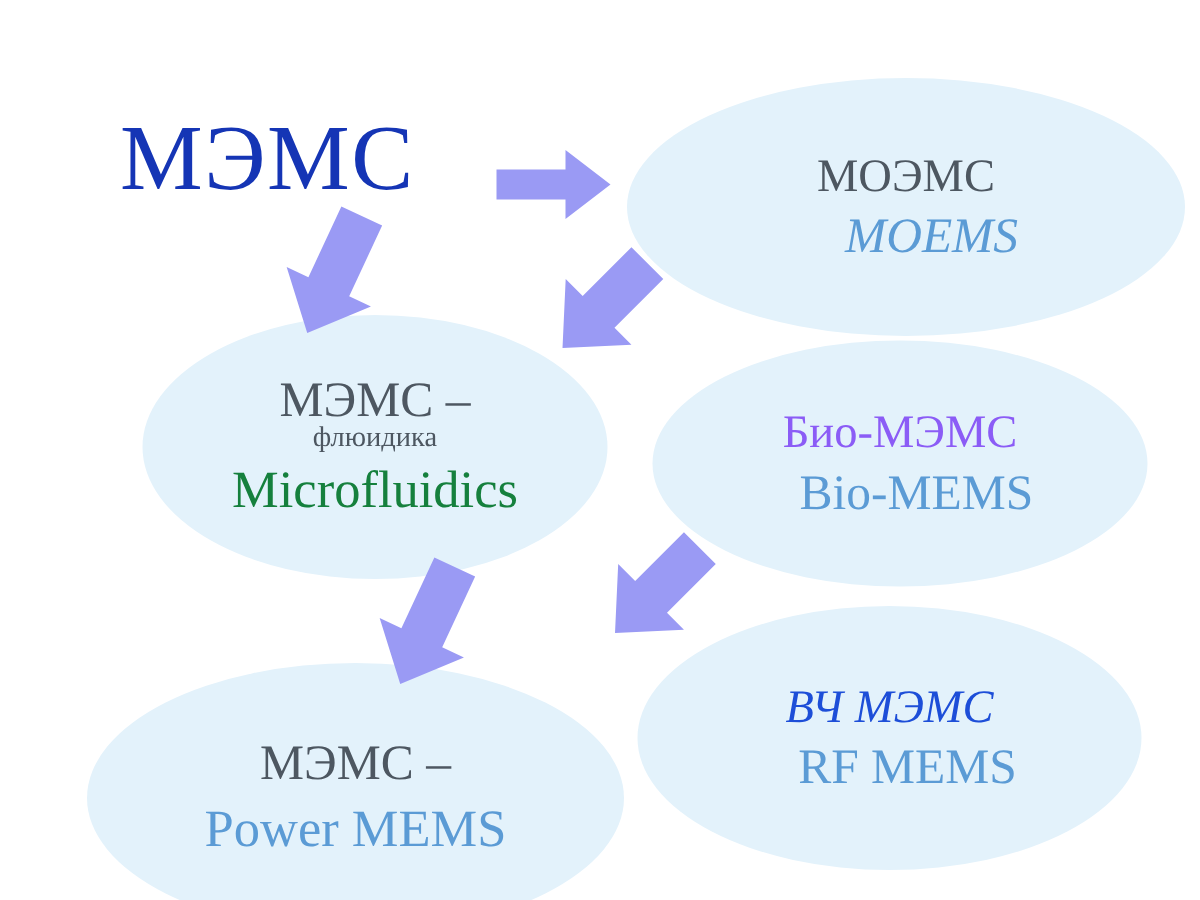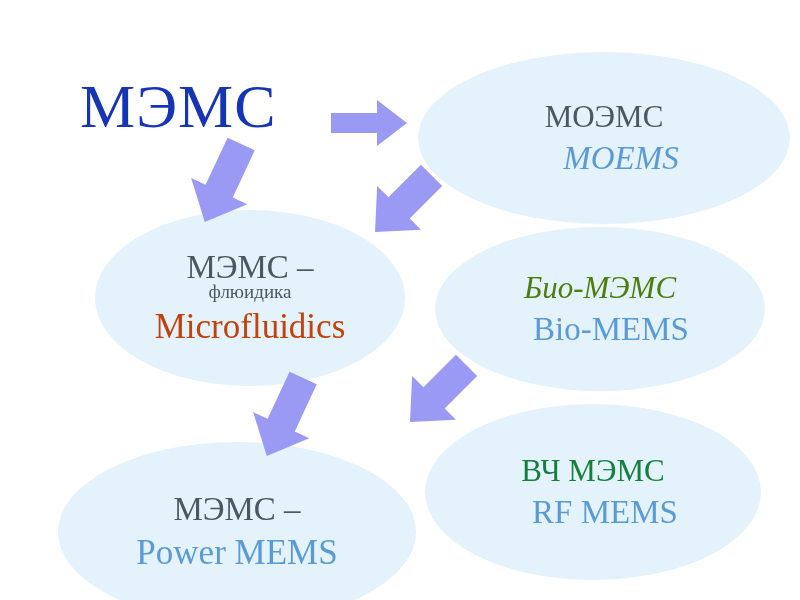--- a/index.html
+++ b/index.html
@@ -113,30 +113,30 @@
   <div class="root-title" style="color: rgb(21, 53, 181);">МЭМС</div>
 
   <div class="node" id="node-moems" style="background: rgb(227, 242, 251);">
     <div class="ru" style="color: rgb(77, 87, 97);">МОЭМС</div>
     <div class="en" style="color: rgb(91, 155, 213);">MOEMS</div>
   </div>
 
   <div class="node" id="node-fluid" style="background: rgb(227, 242, 251);">
     <div class="ru" style="color: rgb(77, 87, 97);">МЭМС –</div>
     <div class="ru-sub" style="color: rgb(77, 87, 97);">флюидика</div>
-    <div class="en" style="color: #c2410c;">Microfluidics</div>
+    <div class="en" style="color: #15803d;">Microfluidics</div>
   </div>
 
   <div class="node" id="node-bio" style="background: rgb(227, 242, 251);">
-    <div class="ru" style="color: #4d7c0f; font-style: italic;">Био-МЭМС</div>
+    <div class="ru" style="color: #8b5cf6;">Био-МЭМС</div>
     <div class="en" style="color: rgb(91, 155, 213);">Bio-MEMS</div>
   </div>
 
   <div class="node" id="node-rf" style="background: rgb(227, 242, 251);">
-    <div class="ru" style="color: #15803d;">ВЧ МЭМС</div>
+    <div class="ru" style="color: #1d4ed8; font-style: italic;">ВЧ МЭМС</div>
     <div class="en" style="color: rgb(91, 155, 213);">RF MEMS</div>
   </div>
 
   <div class="node" id="node-power" style="background: rgb(227, 242, 251);">
     <div class="ru" style="color: rgb(77, 87, 97);">МЭМС –</div>
     <div class="en" style="color: rgb(91, 155, 213);">Power MEMS</div>
   </div>
 
   <div class="arrow" id="arrow-root-moems">
     <svg width="76" height="46" viewBox="0 0 76 46">

